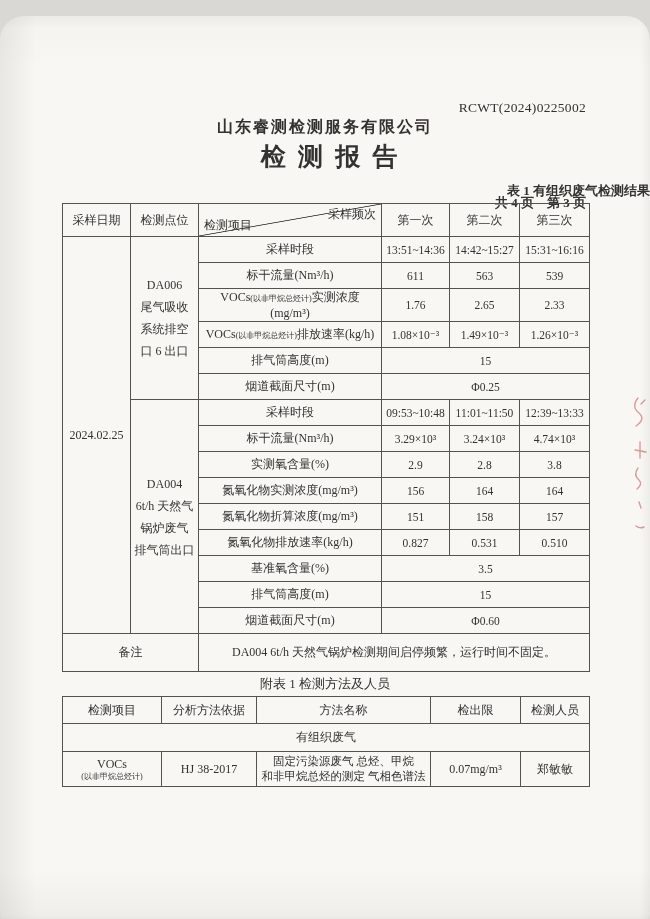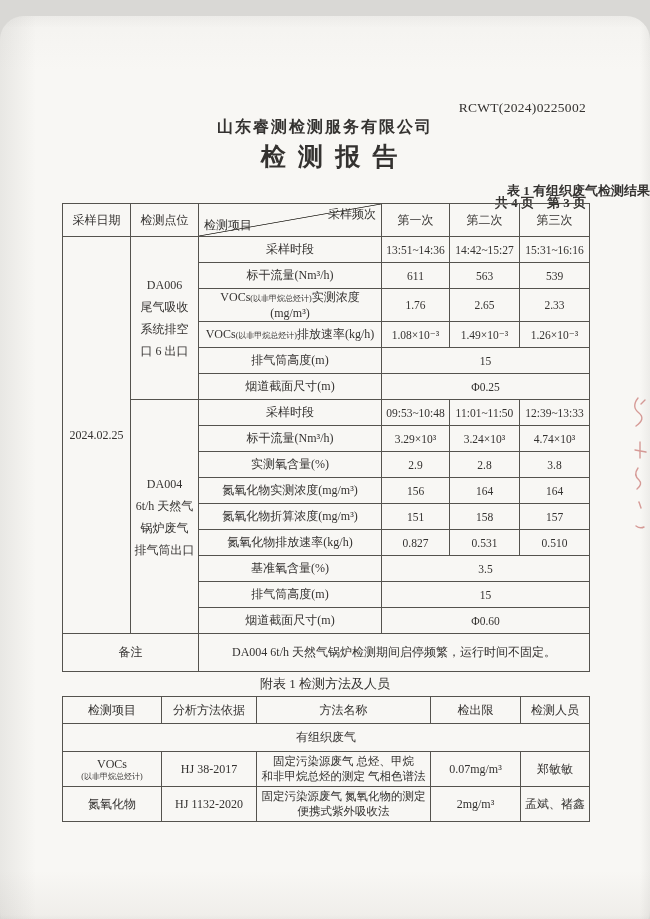--- a/index.html
+++ b/index.html
@@ -235,30 +235,20 @@
         <div class="sub2">(以非甲烷总烃计)</div>
       </td>
       <td>HJ 38-2017</td>
       <td class="method">
         <div>固定污染源废气 总烃、甲烷</div>
         <div>和非甲烷总烃的测定 气相色谱法</div>
       </td>
       <td>0.07mg/m³</td>
       <td>郑敏敏</td>
     </tr>
-    <tr class="d2r">
-      <td>氮氧化物</td>
-      <td>HJ 1132-2020</td>
-      <td class="method">
-        <div>固定污染源废气 氮氧化物的测定</div>
-        <div>便携式紫外吸收法</div>
-      </td>
-      <td>2mg/m³</td>
-      <td>孟斌、褚鑫</td>
-    </tr>
   </tbody>
     </table>
 
   <svg class="stamp" viewBox="0 0 36 160">
     <g fill="none" stroke="#b5413c" stroke-width="1.4" stroke-linecap="round">
       <path d="M24 8 q-7 9 1 15 q7 6 -3 13"></path>
       <path d="M27 14 l4 -4"></path>
       <path d="M26 52 l0 16"></path>
       <path d="M21 60 l11 2"></path>
       <path d="M24 78 q-5 7 1 12 q4 4 -2 9"></path>

